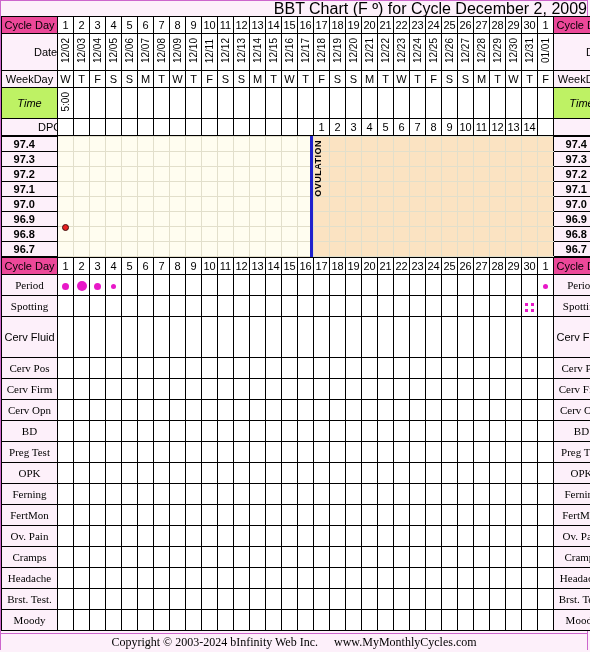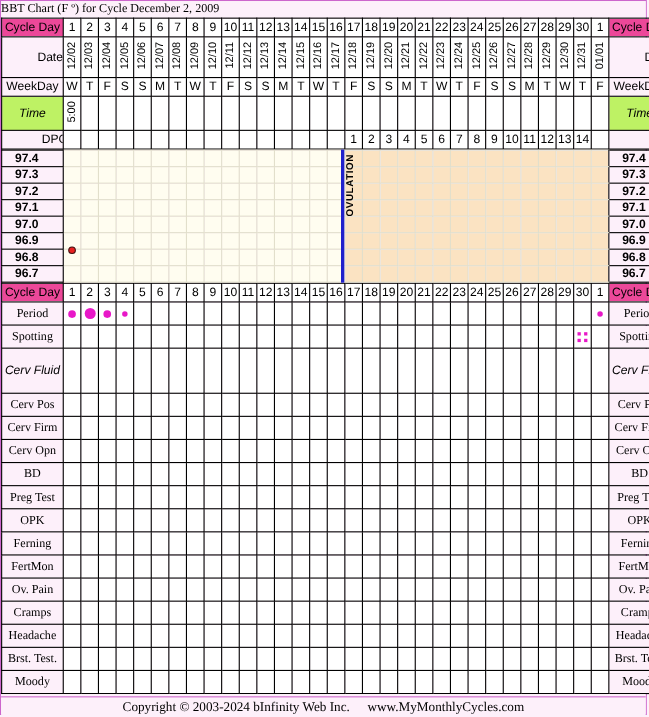--- a/index.html
+++ b/index.html
@@ -13,22 +13,22 @@
   .chart-frame{
     position:relative;
     width:588px;height:650px;
     border:1px solid #cc66cc;
     background:#fdf0fa;
     box-sizing:border-box;
   }
   
   .title-bar{
     height:15px;line-height:15px;
-    text-align:left;font-size:11px;
-    background:#fdf0fa;color:#000;font-family:Liberation Serif, serif;
+    text-align:right;font-size:16px;
+    background:#fdf0fa;color:#000;
   }
   
   table.grid{
     border-collapse:collapse;
     table-layout:fixed;
     width:586px;
     margin:0;
   }
   table.grid td{
     border:1px solid #000;
@@ -63,21 +63,21 @@
     writing-mode:vertical-rl;
     transform:rotate(180deg);
     display:inline-block;
     font-size:10px;
     line-height:1;
     letter-spacing:0;
   }
   
   .r-mark td{height:20px;background:#fff;}
   .r-mark td.lbl{background:#fdf0fa;font-family:Liberation Serif, serif;}
-  .r-tall td{height:40px;background:#fff;font-style:italic;}
+  .r-tall td{height:40px;background:#fff;}
   .r-tall td.lbl{background:#fdf0fa;}
   table.temp{
     border-collapse:collapse;
     table-layout:fixed;
     width:586px;
   }
   table.temp td{
     border:1px solid #000;
     padding:0;
     height:14px;

